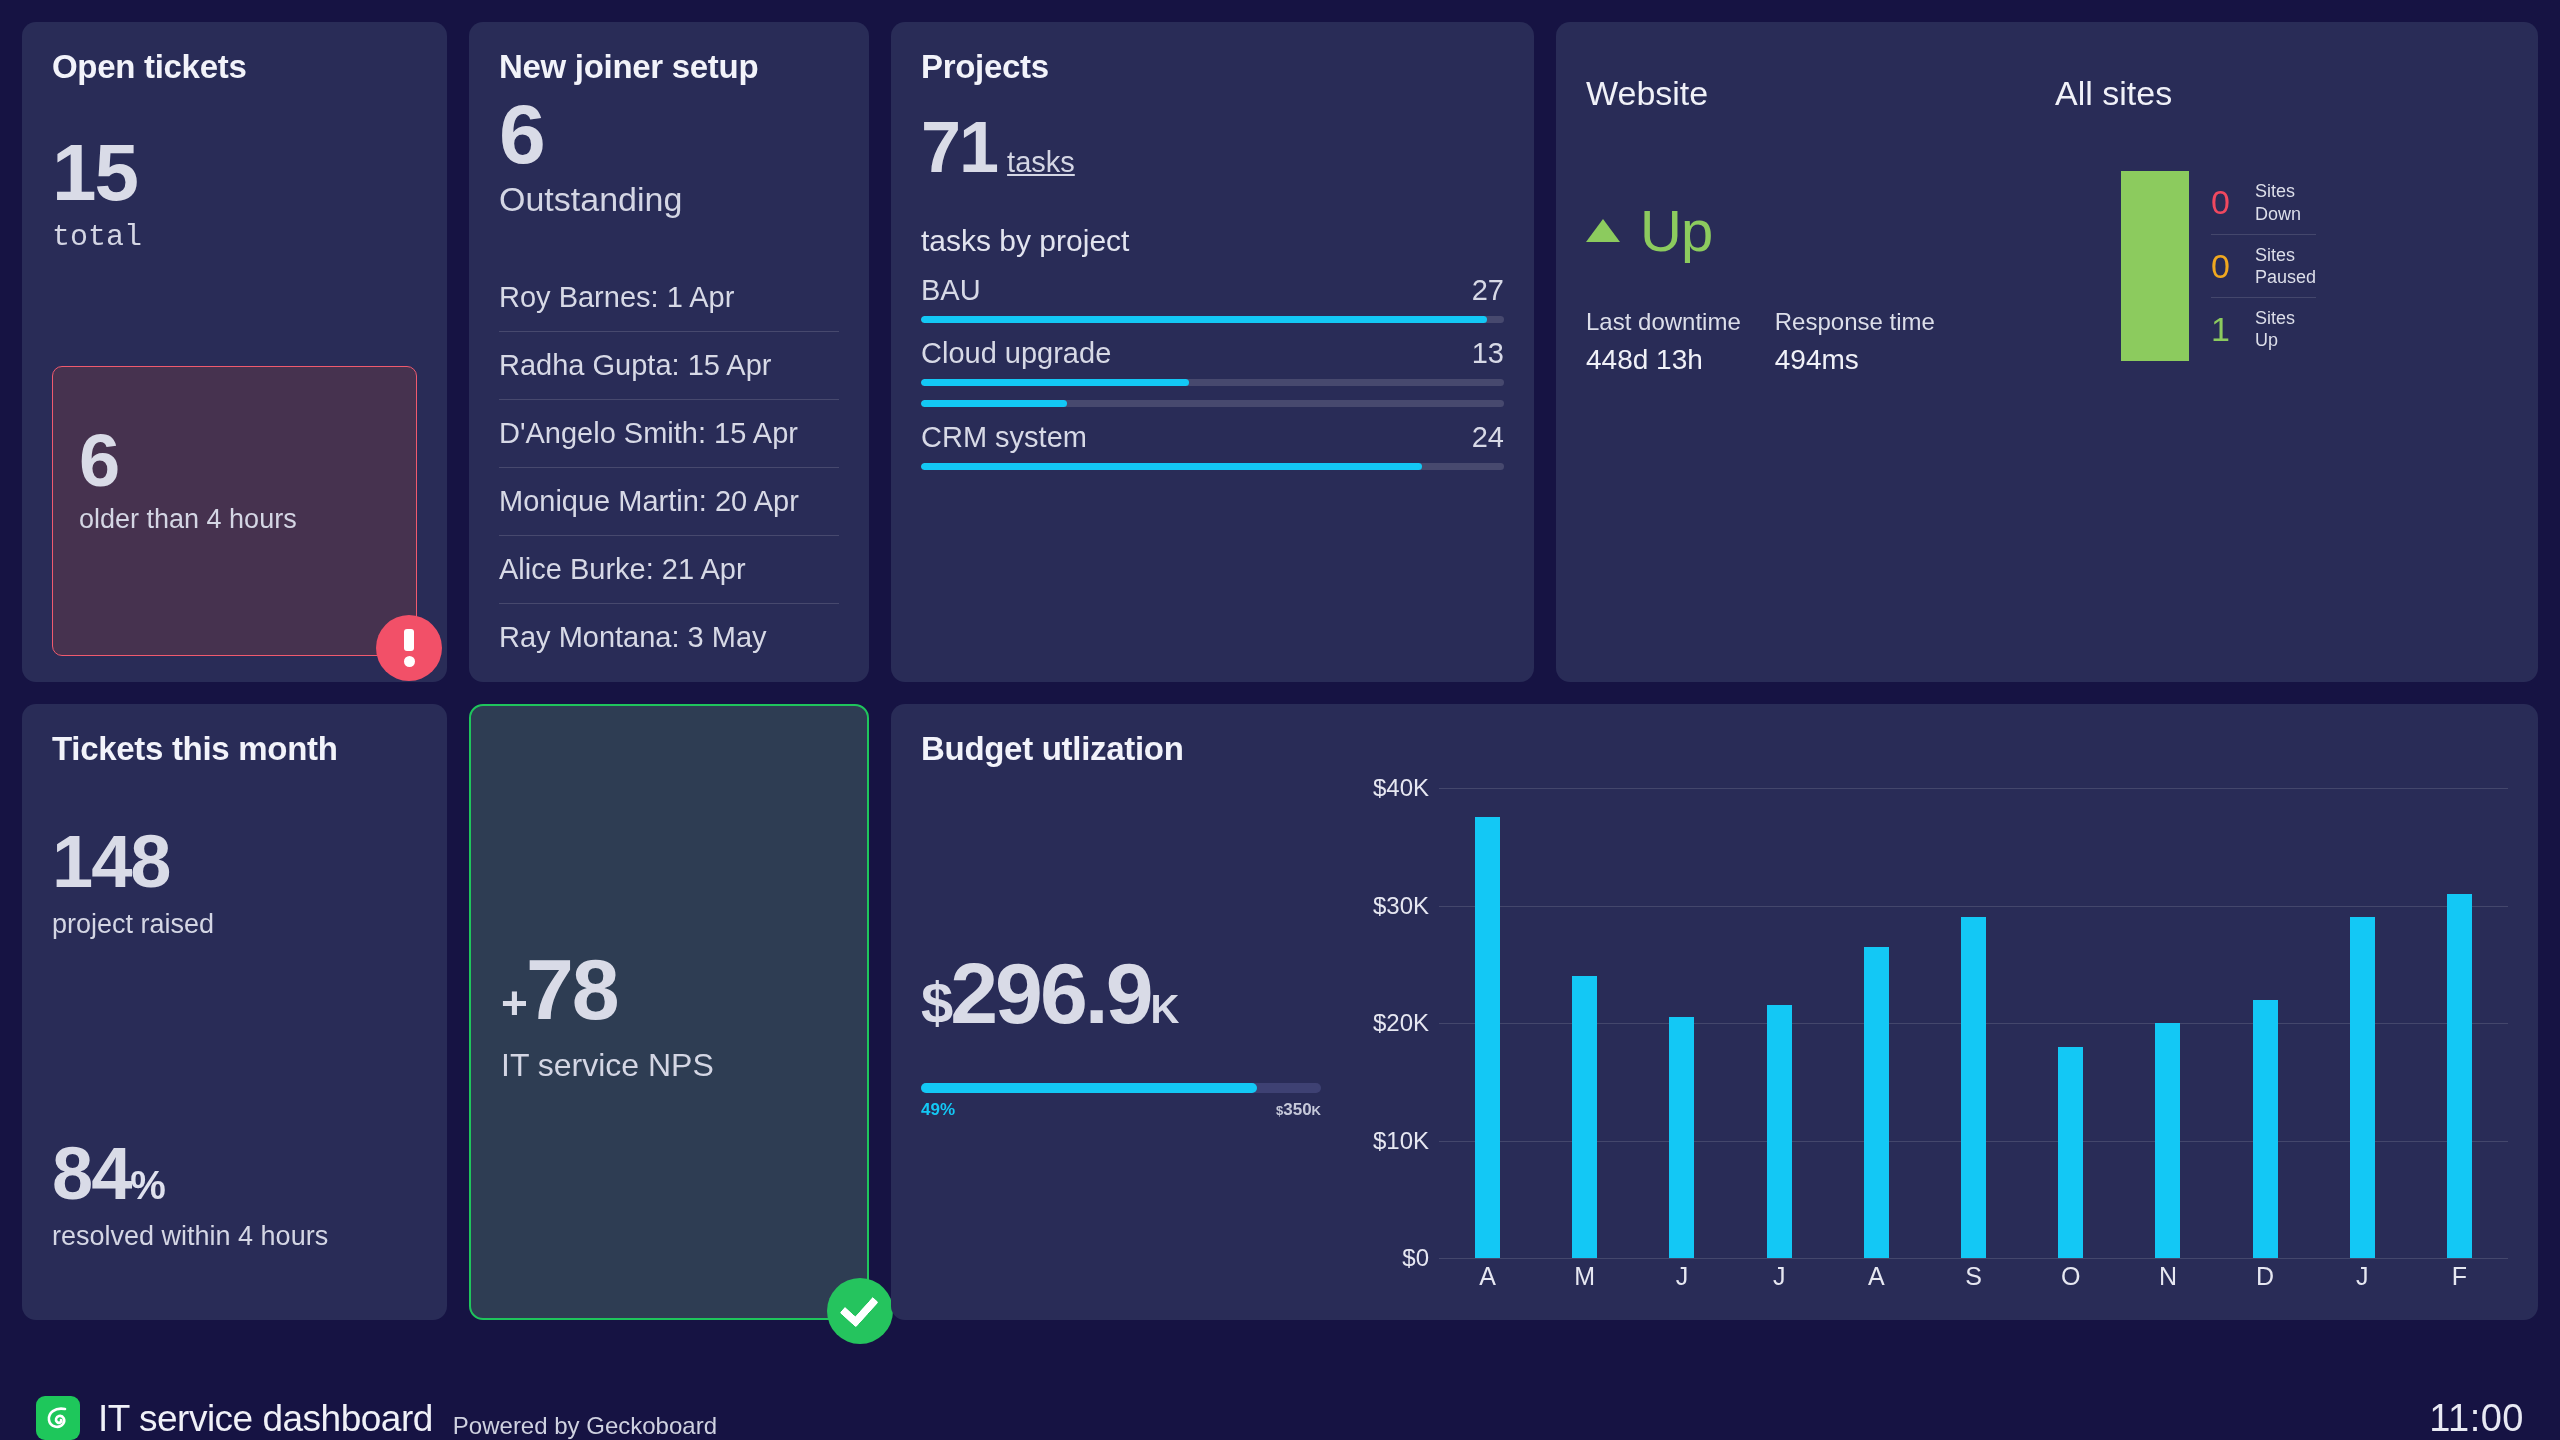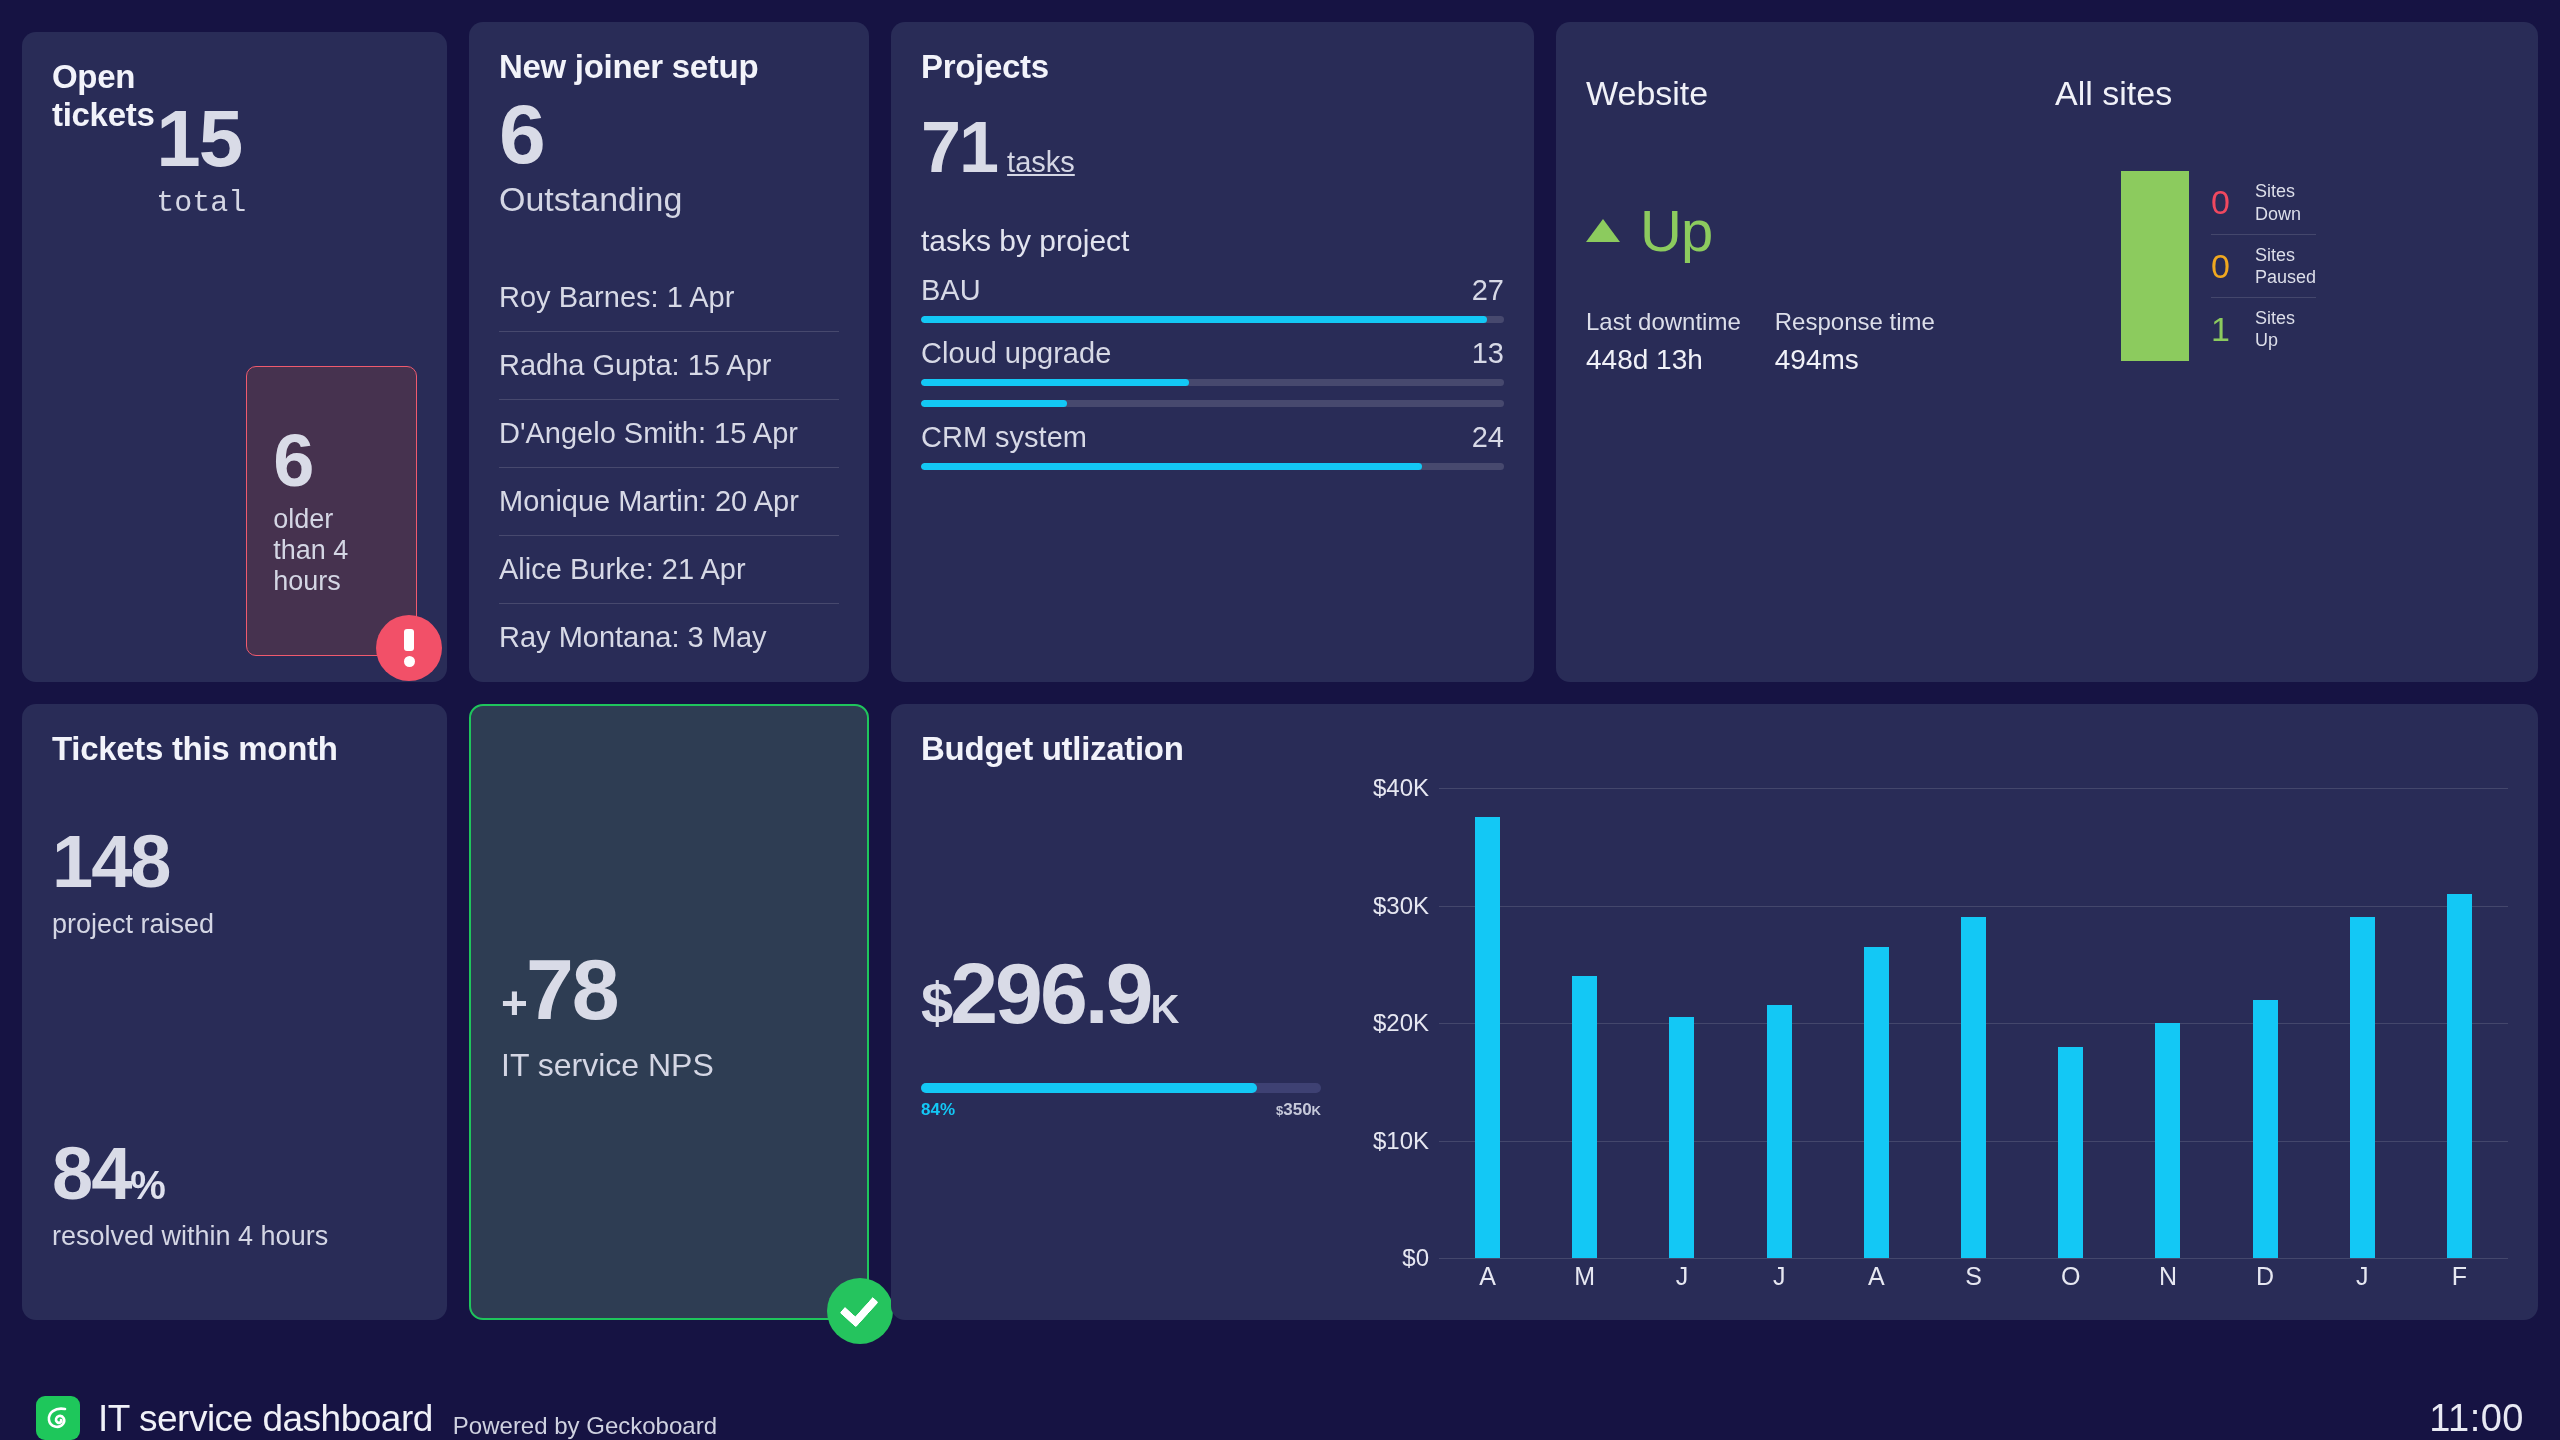--- a/index.html
+++ b/index.html
@@ -32,21 +32,21 @@
     padding:26px 30px;
     position:relative;
     overflow:visible;
   }
   .wtitle {
     font-size:33px; font-weight:bold; letter-spacing:-0.3px;
     color:#f2f3fa; margin-bottom:6px;
   }
 
   
-  .a-open { grid-area:open; display:flex; flex-direction:row;margin-top:10px; }
+  .a-open { grid-area:open; display:flex; flex-direction:column; }
   .bignum { font-weight:bold; color:#d9dbe7; line-height:0.98; letter-spacing:-2px; }
   .sublabel { color:#d4d6e4; }
 
   .open-top { padding-top:42px; }
   .open-top .bignum { font-size:80px; }
   .open-top .sublabel { font-size:30px; margin-top:8px;font-family:Liberation Mono, monospace; }
 
   .alert-card {
     margin-top:auto;
     background:#46324f;
@@ -333,21 +333,21 @@
         <div class="wtitle" style="position:absolute;top:26px;left:30px;">Budget utlization</div>
         <div class="budget-val">
           <span class="b-cur">$</span>
           <span class="b-num">296.9</span>
           <span class="b-k">K</span>
         </div>
         <div class="b-track">
           <div class="b-fill" style="width: 84%;"></div>
         </div>
         <div class="b-meta">
-          <span class="b-pct">84%</span>
+          <span class="b-pct">49%</span>
           <span class="b-max"><span style="font-size:13px">$</span><span>350</span><span style="font-size:13px">K</span></span>
         </div>
       </div>
 
       <div class="budget-chart">
         <div class="yaxis">
             <div class="ytick" style="top: calc(100% - 36px);">$0</div>
             <div class="ytick" style="top: calc(75% - 27px);">$10K</div>
             <div class="ytick" style="top: calc(50% - 18px);">$20K</div>
             <div class="ytick" style="top: calc(25% - 9px);">$30K</div>

